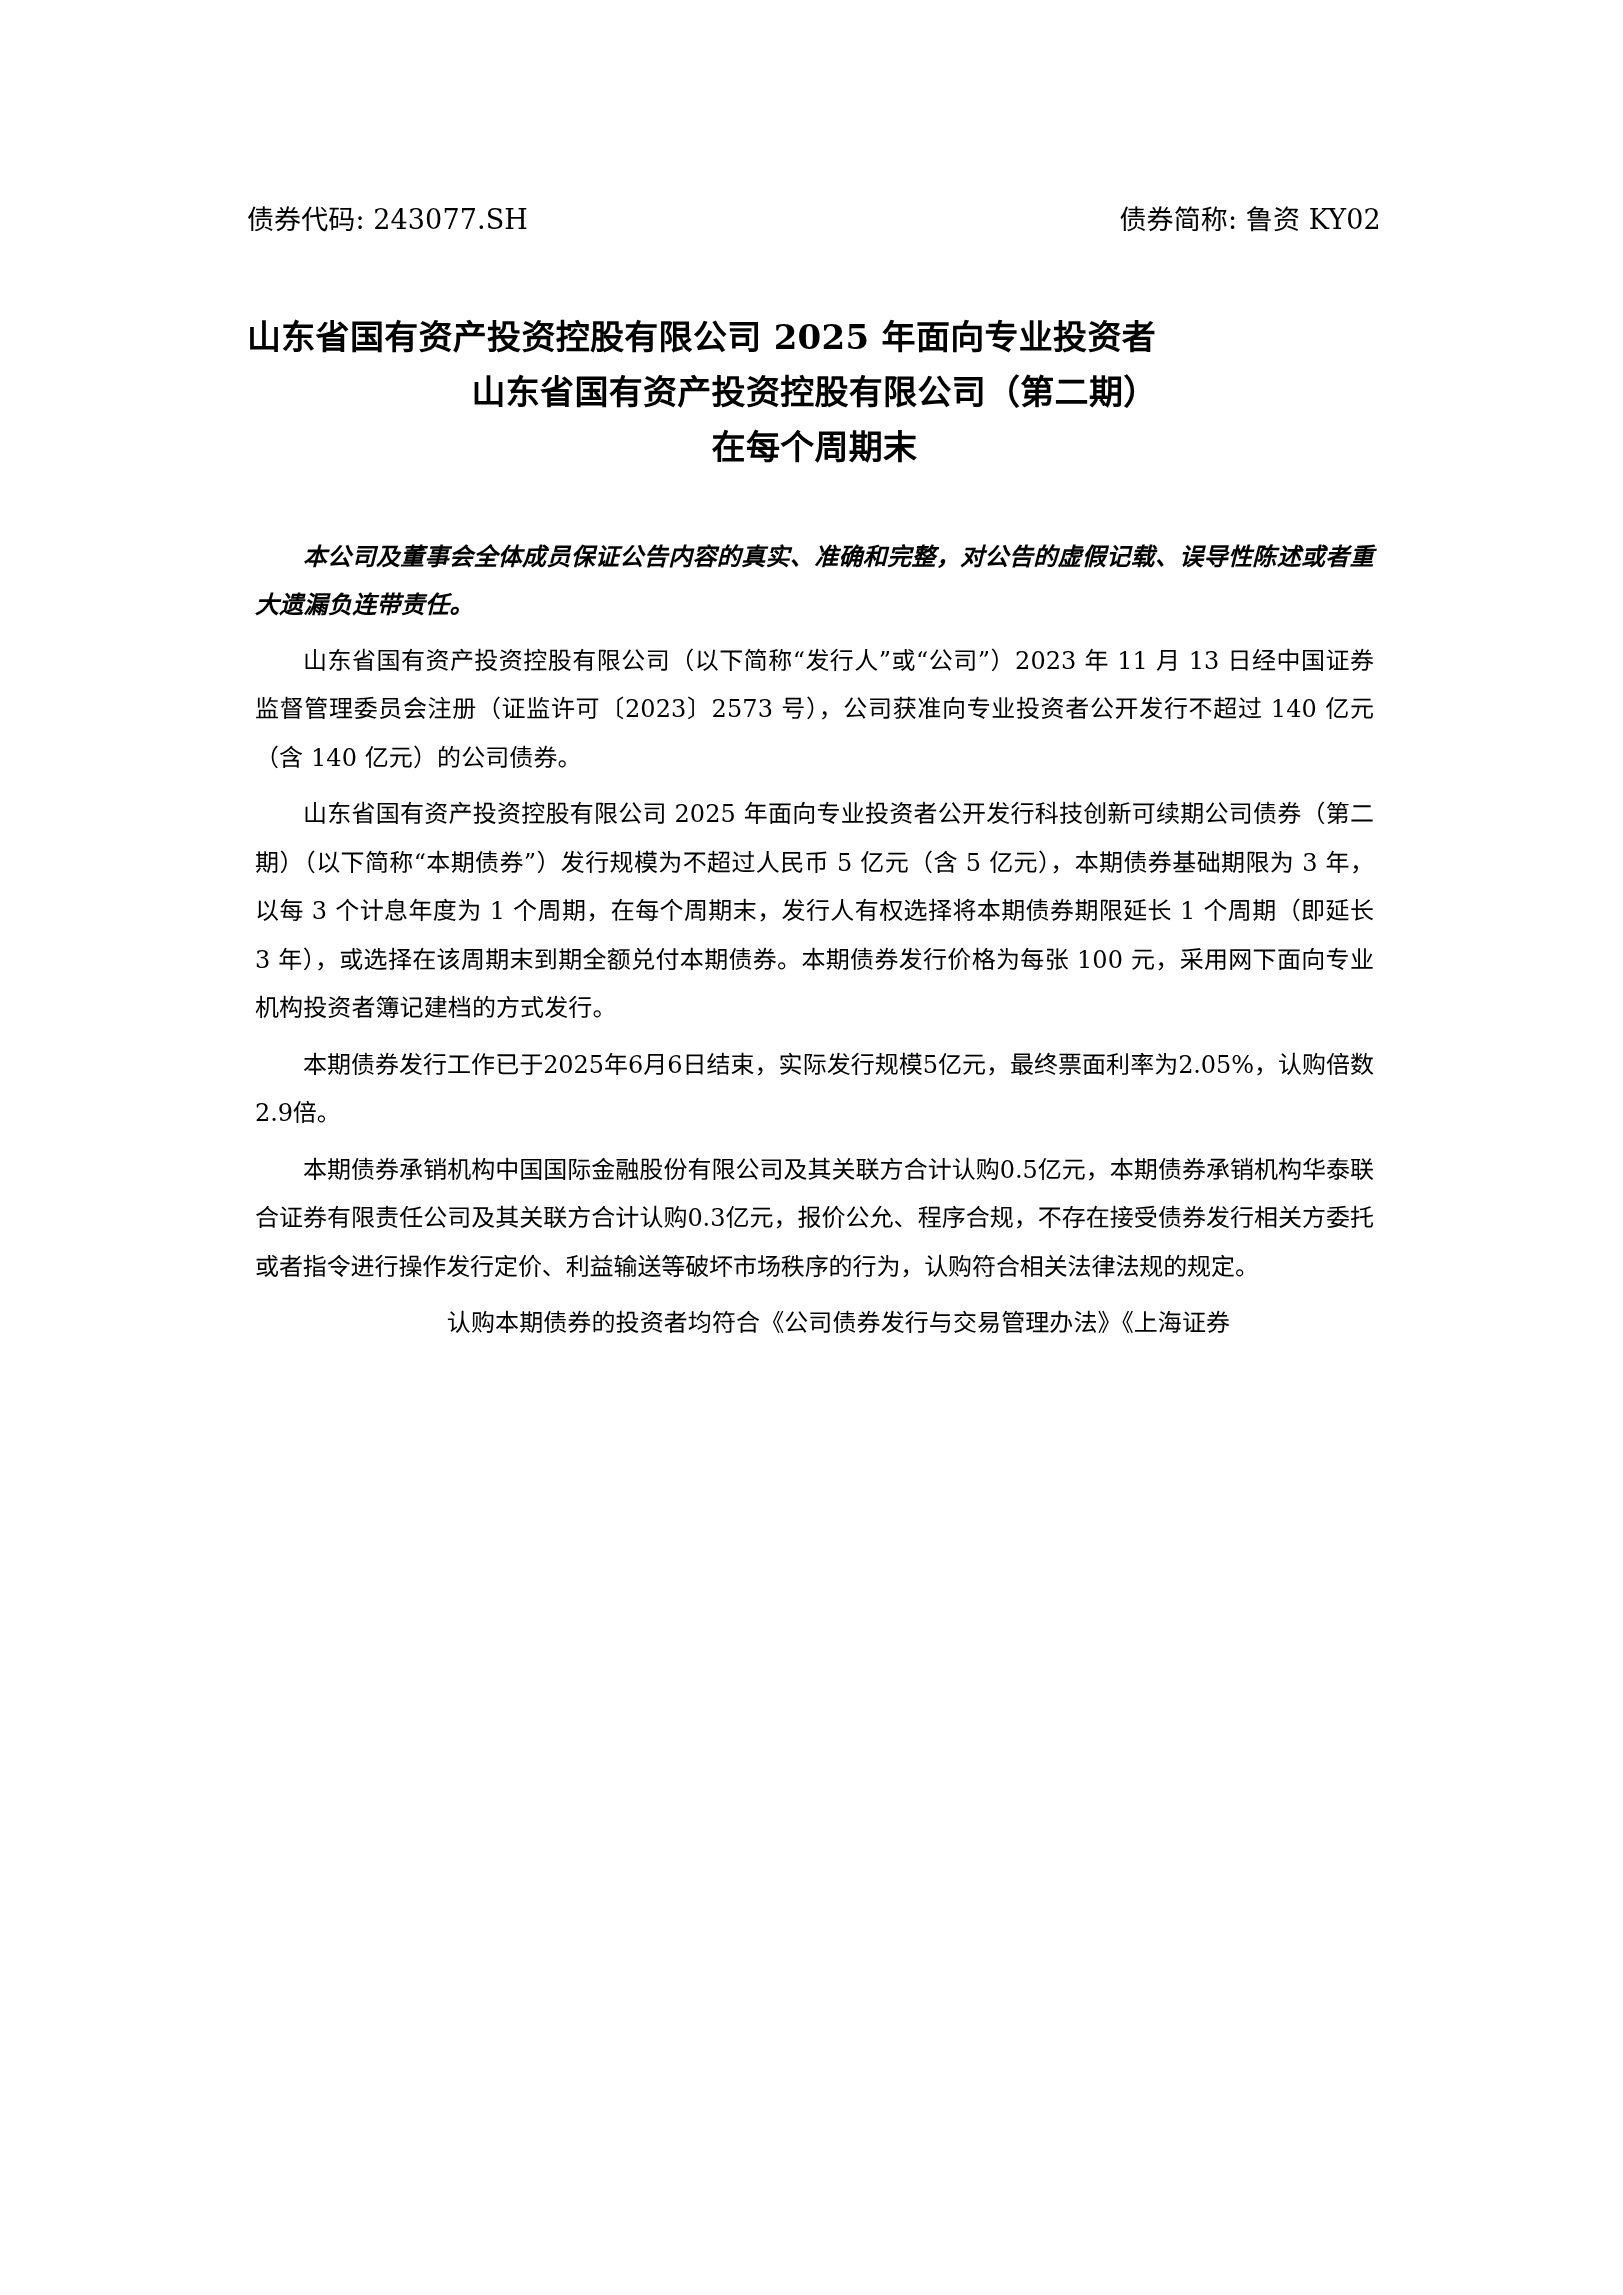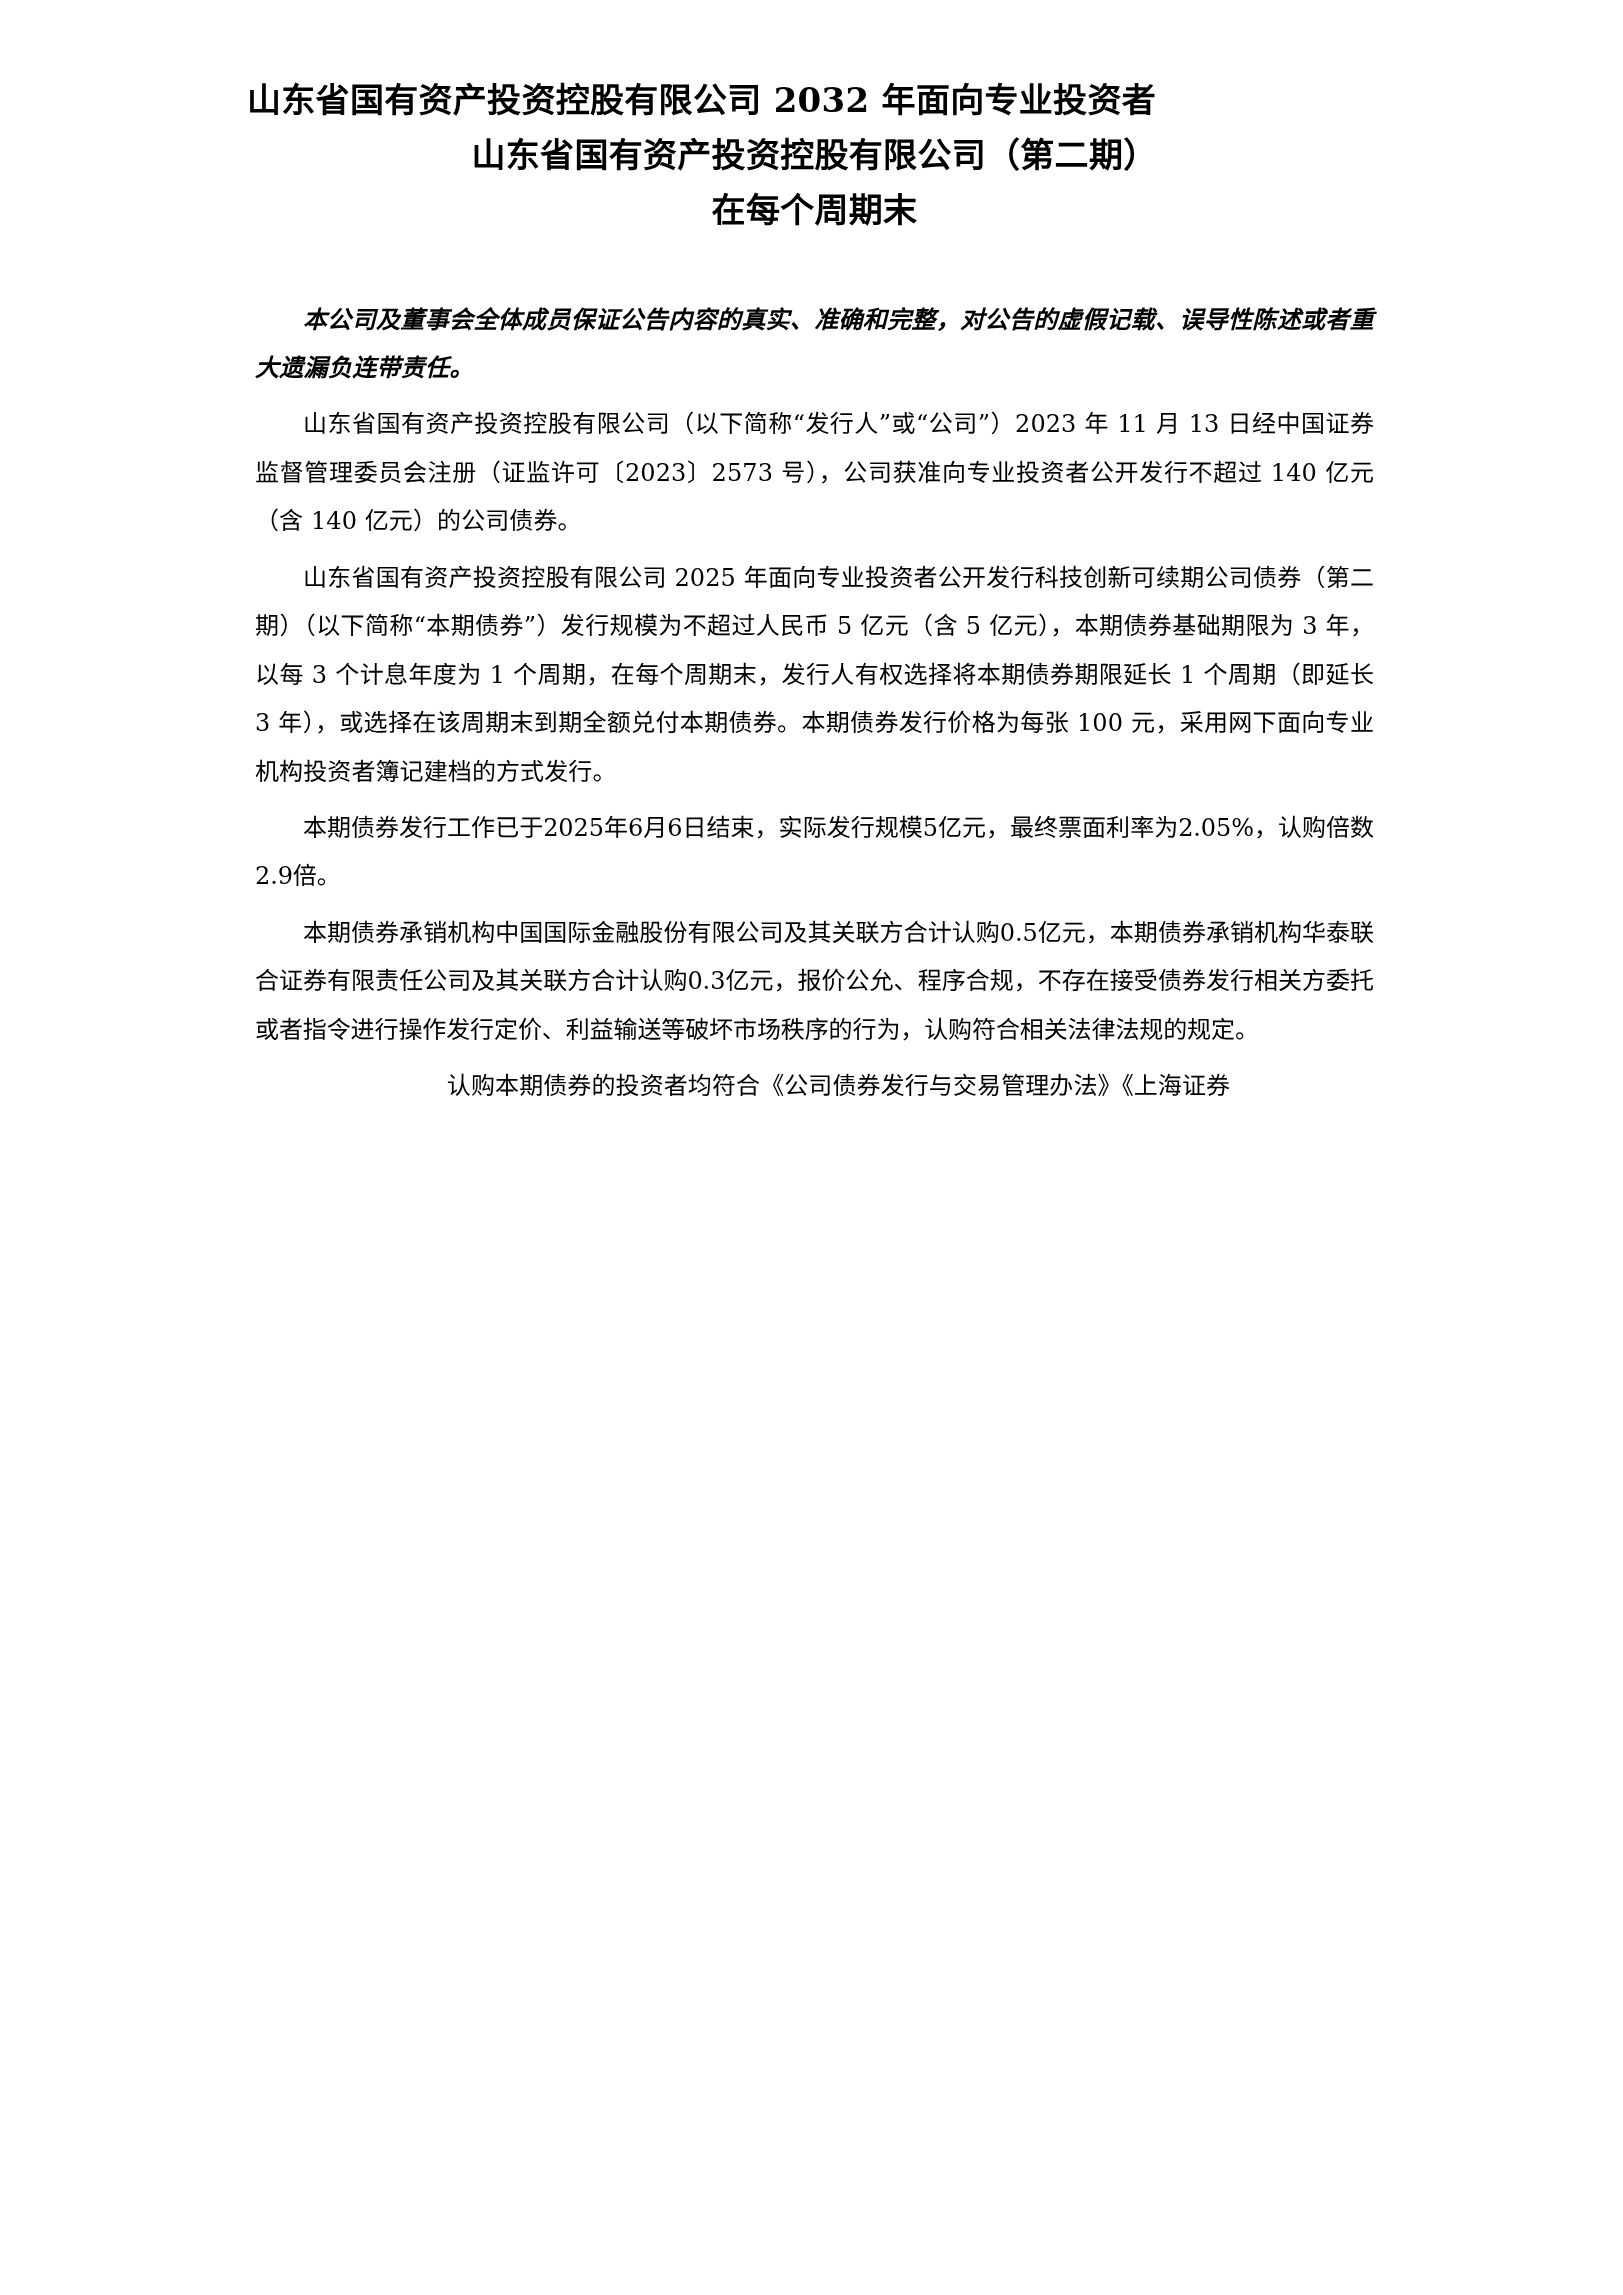--- a/index.html
+++ b/index.html
@@ -95,23 +95,27 @@
   .para-last {
     text-align: center;
   }
 </style>
 </head>
 <body>
 
 <div class="page">
   <div class="content">
 
+    <div class="doc-header">
+      <span class="hdr-cell hdr-left">债券代码: 243077.SH</span>
+      <span class="hdr-cell hdr-right">债券简称: 鲁资 KY02</span>
+    </div>
 
     <h1 class="title-block">
-      <span class="tline tline-1">山东省国有资产投资控股有限公司 2032 年面向专业投资者</span>
+      <span class="tline tline-1">山东省国有资产投资控股有限公司 2025 年面向专业投资者</span>
       <span class="tline tline-2">山东省国有资产投资控股有限公司（第二期）</span>
       <span class="tline tline-3">在每个周期末</span>
     </h1>
 
     <p class="para para-disclaimer">本公司及董事会全体成员保证公告内容的真实、准确和完整，对公告的虚假记载、误导性陈述或者重大遗漏负连带责任。</p>
 
     <p class="para para-body">山东省国有资产投资控股有限公司（以下简称“发行人”或“公司”）2023 年 11 月 13 日经中国证券监督管理委员会注册（证监许可〔2023〕2573 号），公司获准向专业投资者公开发行不超过 140 亿元（含 140 亿元）的公司债券。</p>
 
     <p class="para para-body">山东省国有资产投资控股有限公司 2025 年面向专业投资者公开发行科技创新可续期公司债券（第二期）（以下简称“本期债券”）发行规模为不超过人民币 5 亿元（含 5 亿元），本期债券基础期限为 3 年，以每 3 个计息年度为 1 个周期，在每个周期末，发行人有权选择将本期债券期限延长 1 个周期（即延长 3 年），或选择在该周期末到期全额兑付本期债券。本期债券发行价格为每张 100 元，采用网下面向专业机构投资者簿记建档的方式发行。</p>
 

